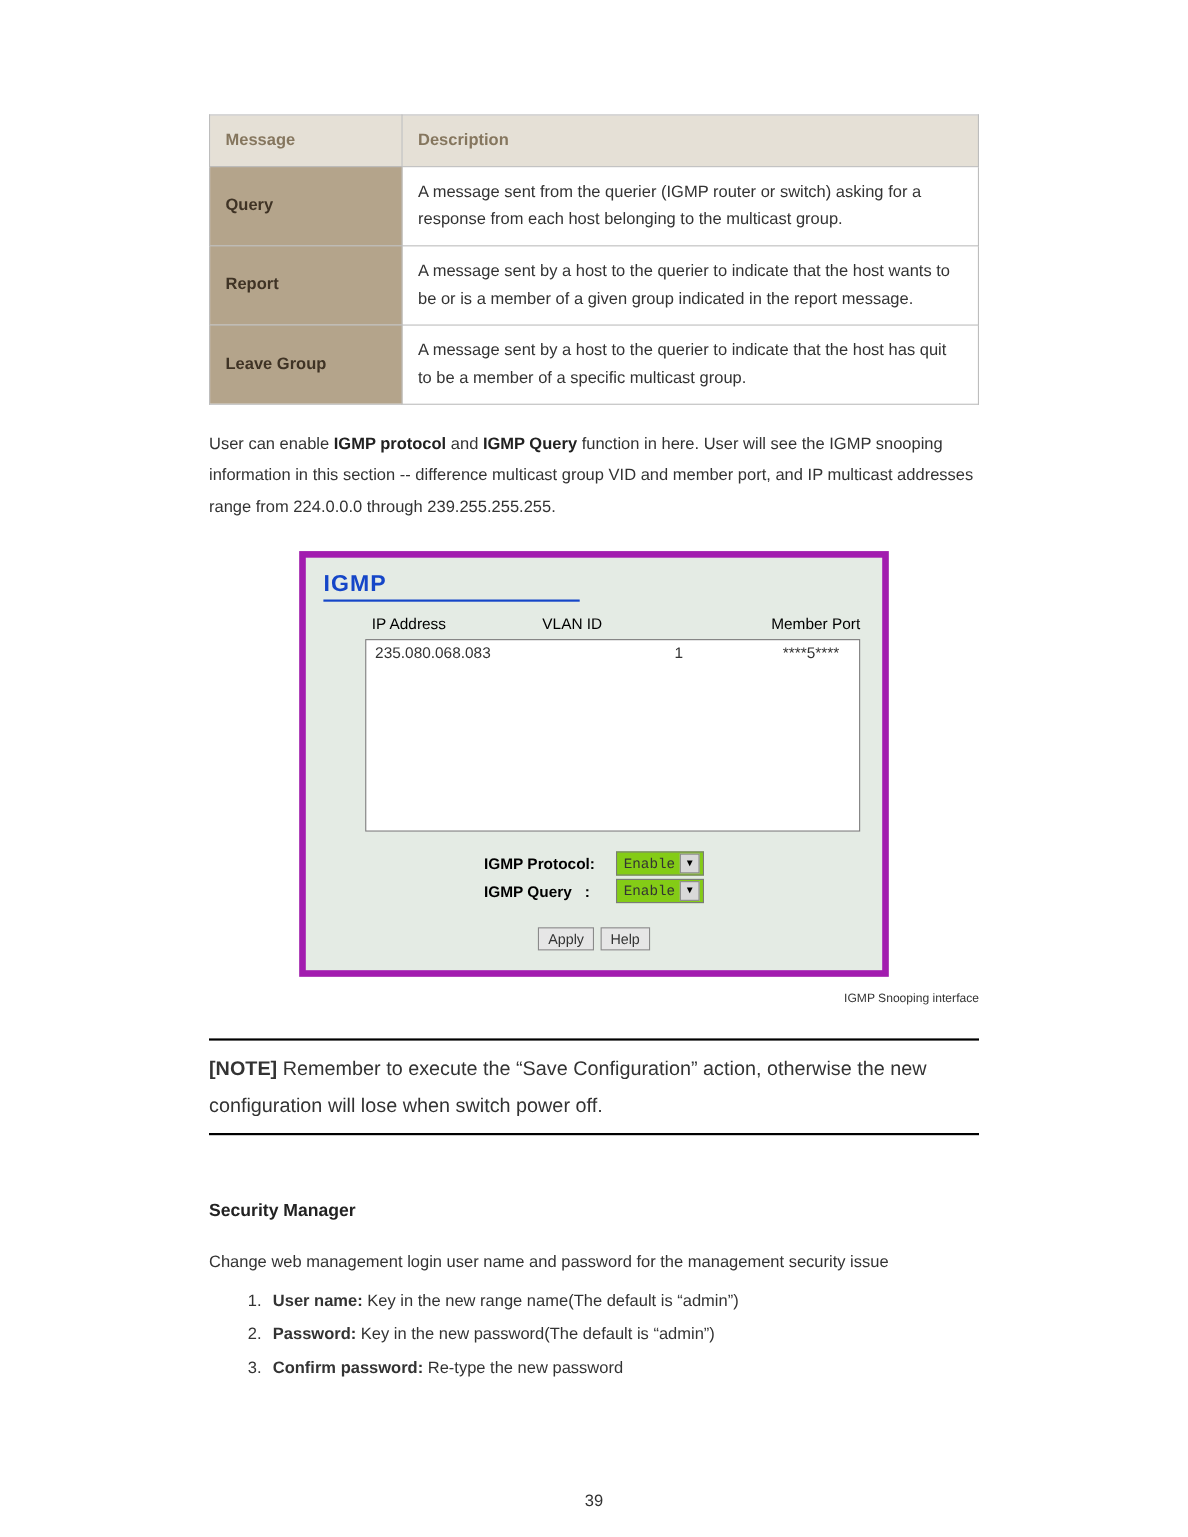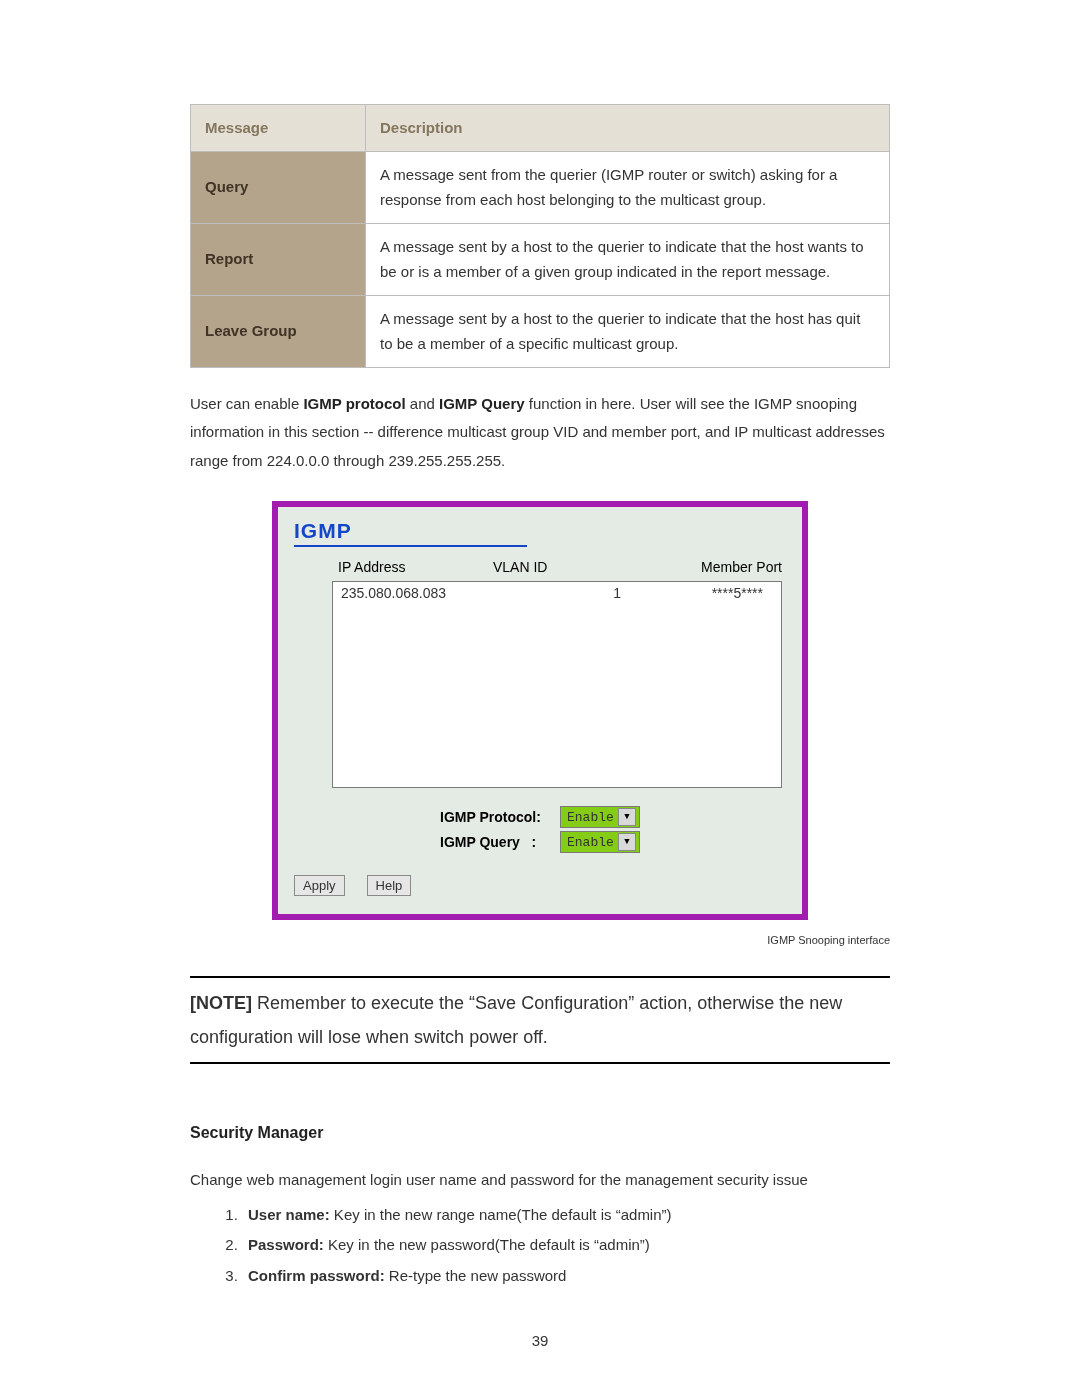--- a/index.html
+++ b/index.html
@@ -92,21 +92,21 @@
     color: #000;
     padding: 0 4px 6px 44px;
   }
   .igmp-header-row .h-ip    { width: 155px; }
   .igmp-header-row .h-vlan  { width: 160px; }
   .igmp-header-row .h-port  { flex: 1; text-align: right; }
 
   .igmp-listbox {
     background: #ffffff;
     border: 1px solid #7a7a7a;
-    height: 207px;
+    height: 175px;
     margin: 0 4px 0 38px;
     padding: 3px 8px;
     font-size: 14px;
     font-family: Arial, sans-serif;
     overflow: hidden;
     box-sizing: border-box;
   }
   .igmp-listbox-row {
     display: flex;
   }
@@ -151,21 +151,22 @@
     border: 1px solid #888;
     display: flex;
     align-items: center;
     justify-content: center;
     font-size: 9px;
     color: #000;
   }
 
   .igmp-buttons {
     display: flex;
-    gap: 22px;
+    justify-content: center;
+    gap: 6px;
     margin-top: 22px;
   }
   .igmp-btn {
     background: #e6e6e6;
     border: 1px solid #8a8a8a;
     padding: 2px 8px;
     font-size: 13px;
     cursor: pointer;
   }
 
@@ -202,21 +203,21 @@
     line-height: 1.9;
     padding-left: 52px;
     margin: 6px 0 0 0;
     color: #333;
   }
   .list-ol li { padding-left: 6px; margin: 2px 0; }
 
   
   .page-no {
     position: absolute;
-    bottom: 48px;
+    bottom: 24px;
     left: 0;
     width: 100%;
     text-align: center;
     font-size: 15px;
   }
 </style>
 </head>
 <body>
 
 <div class="page">

